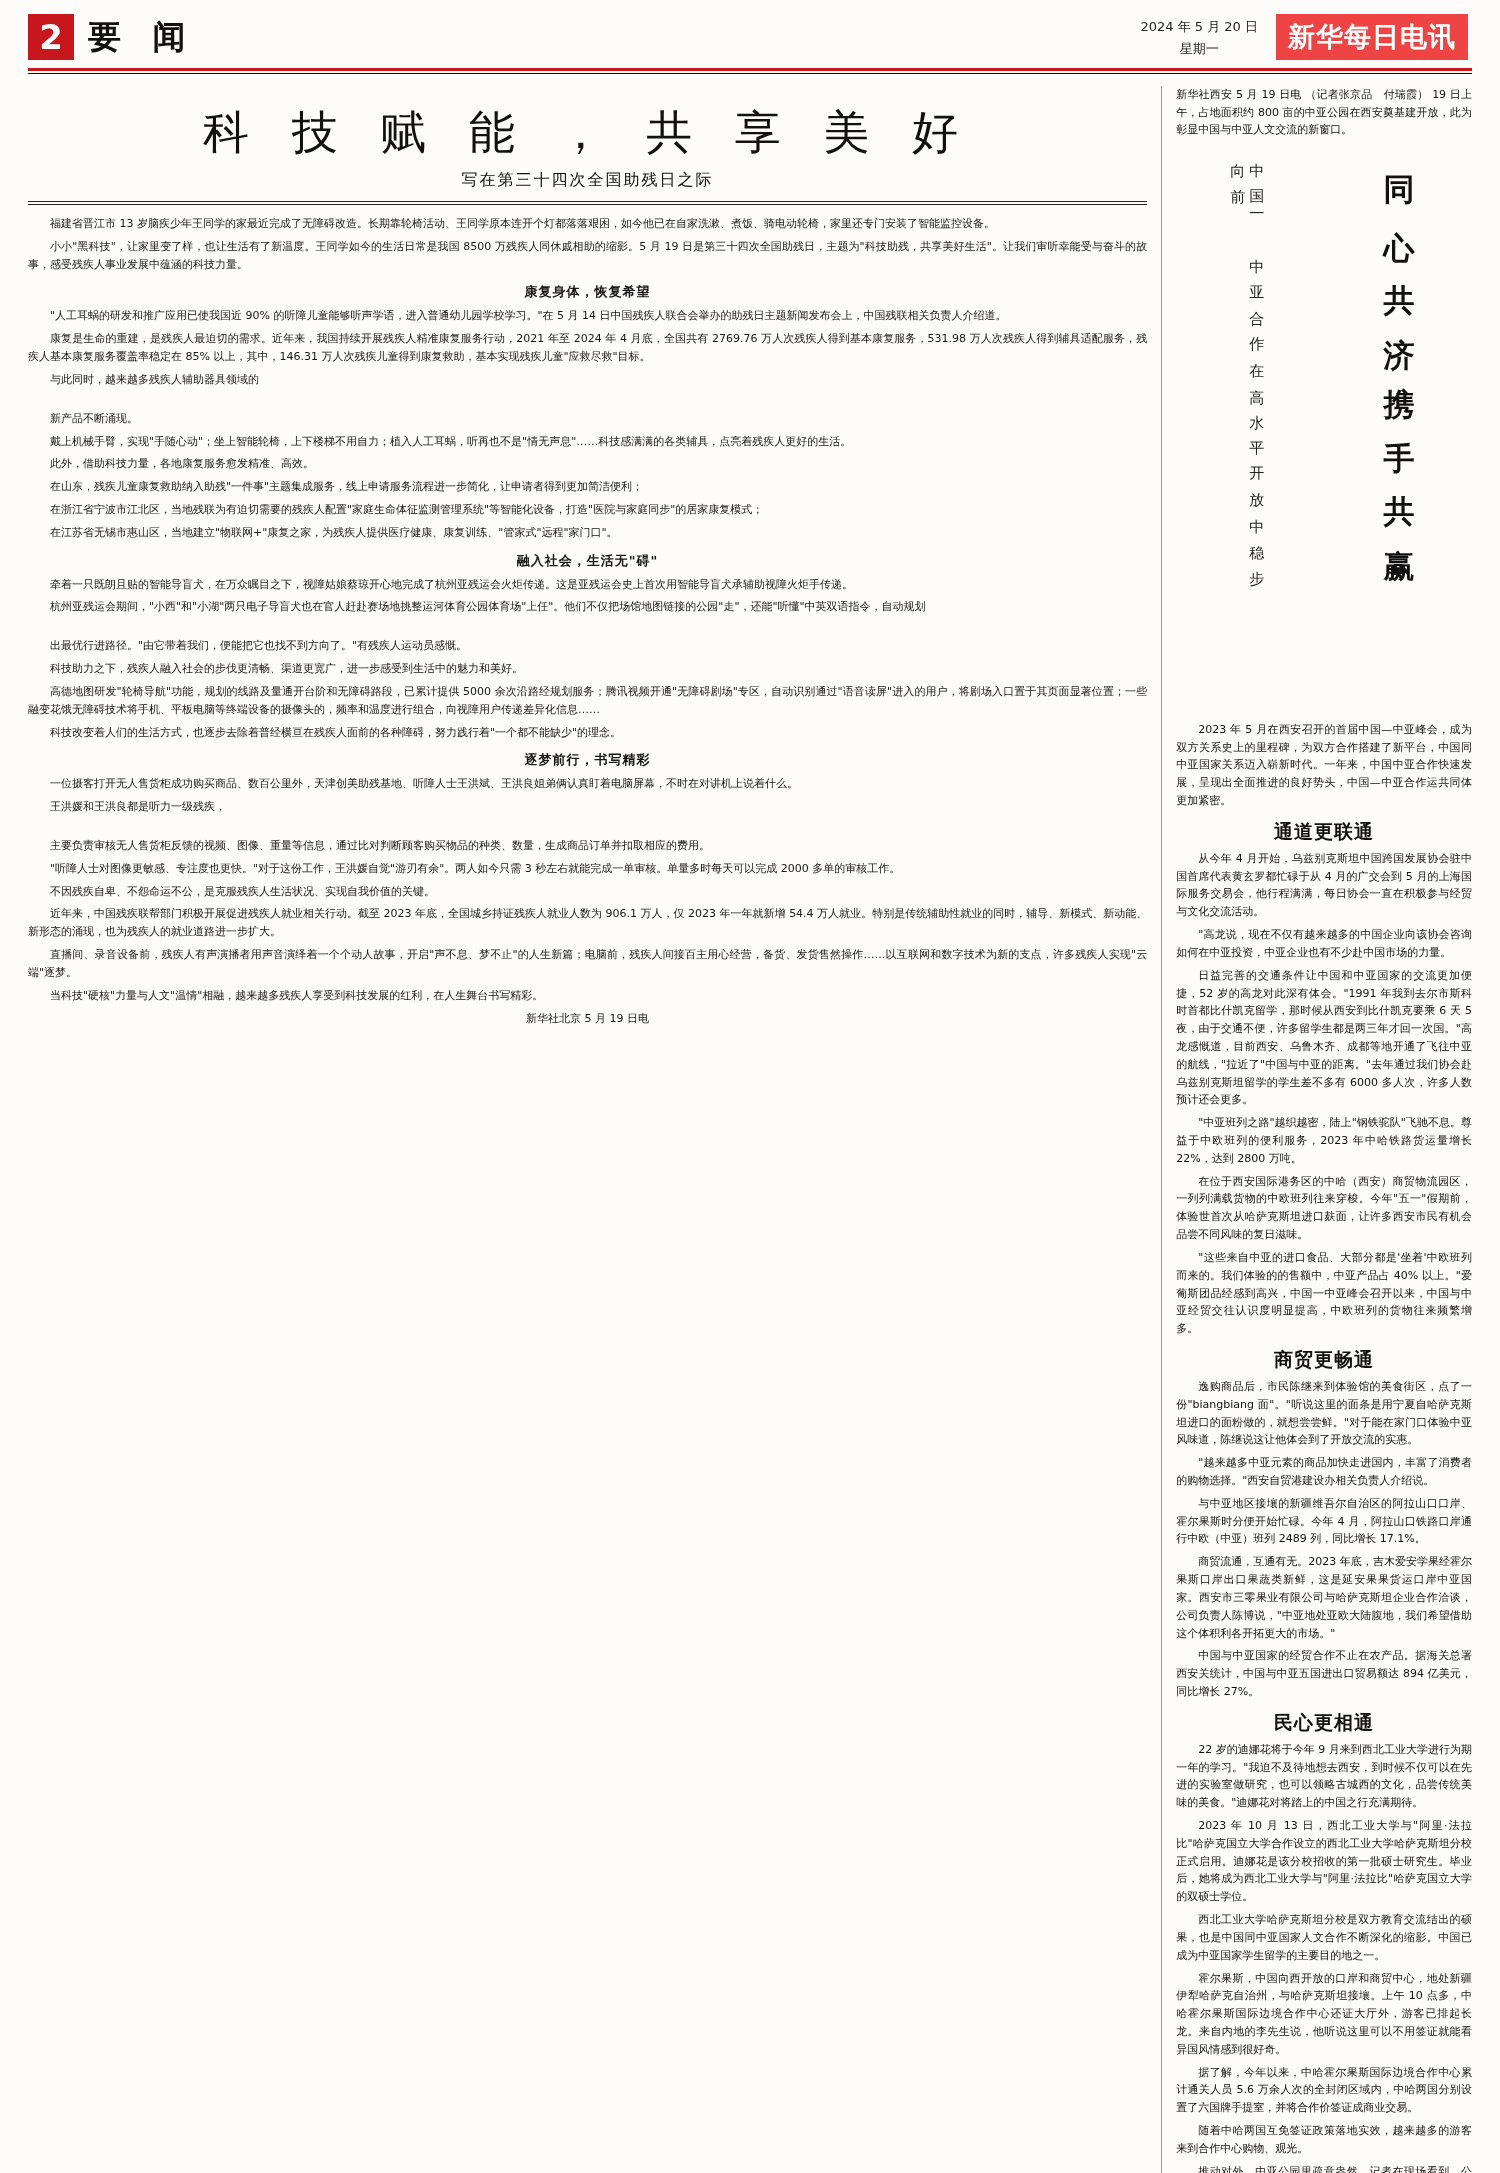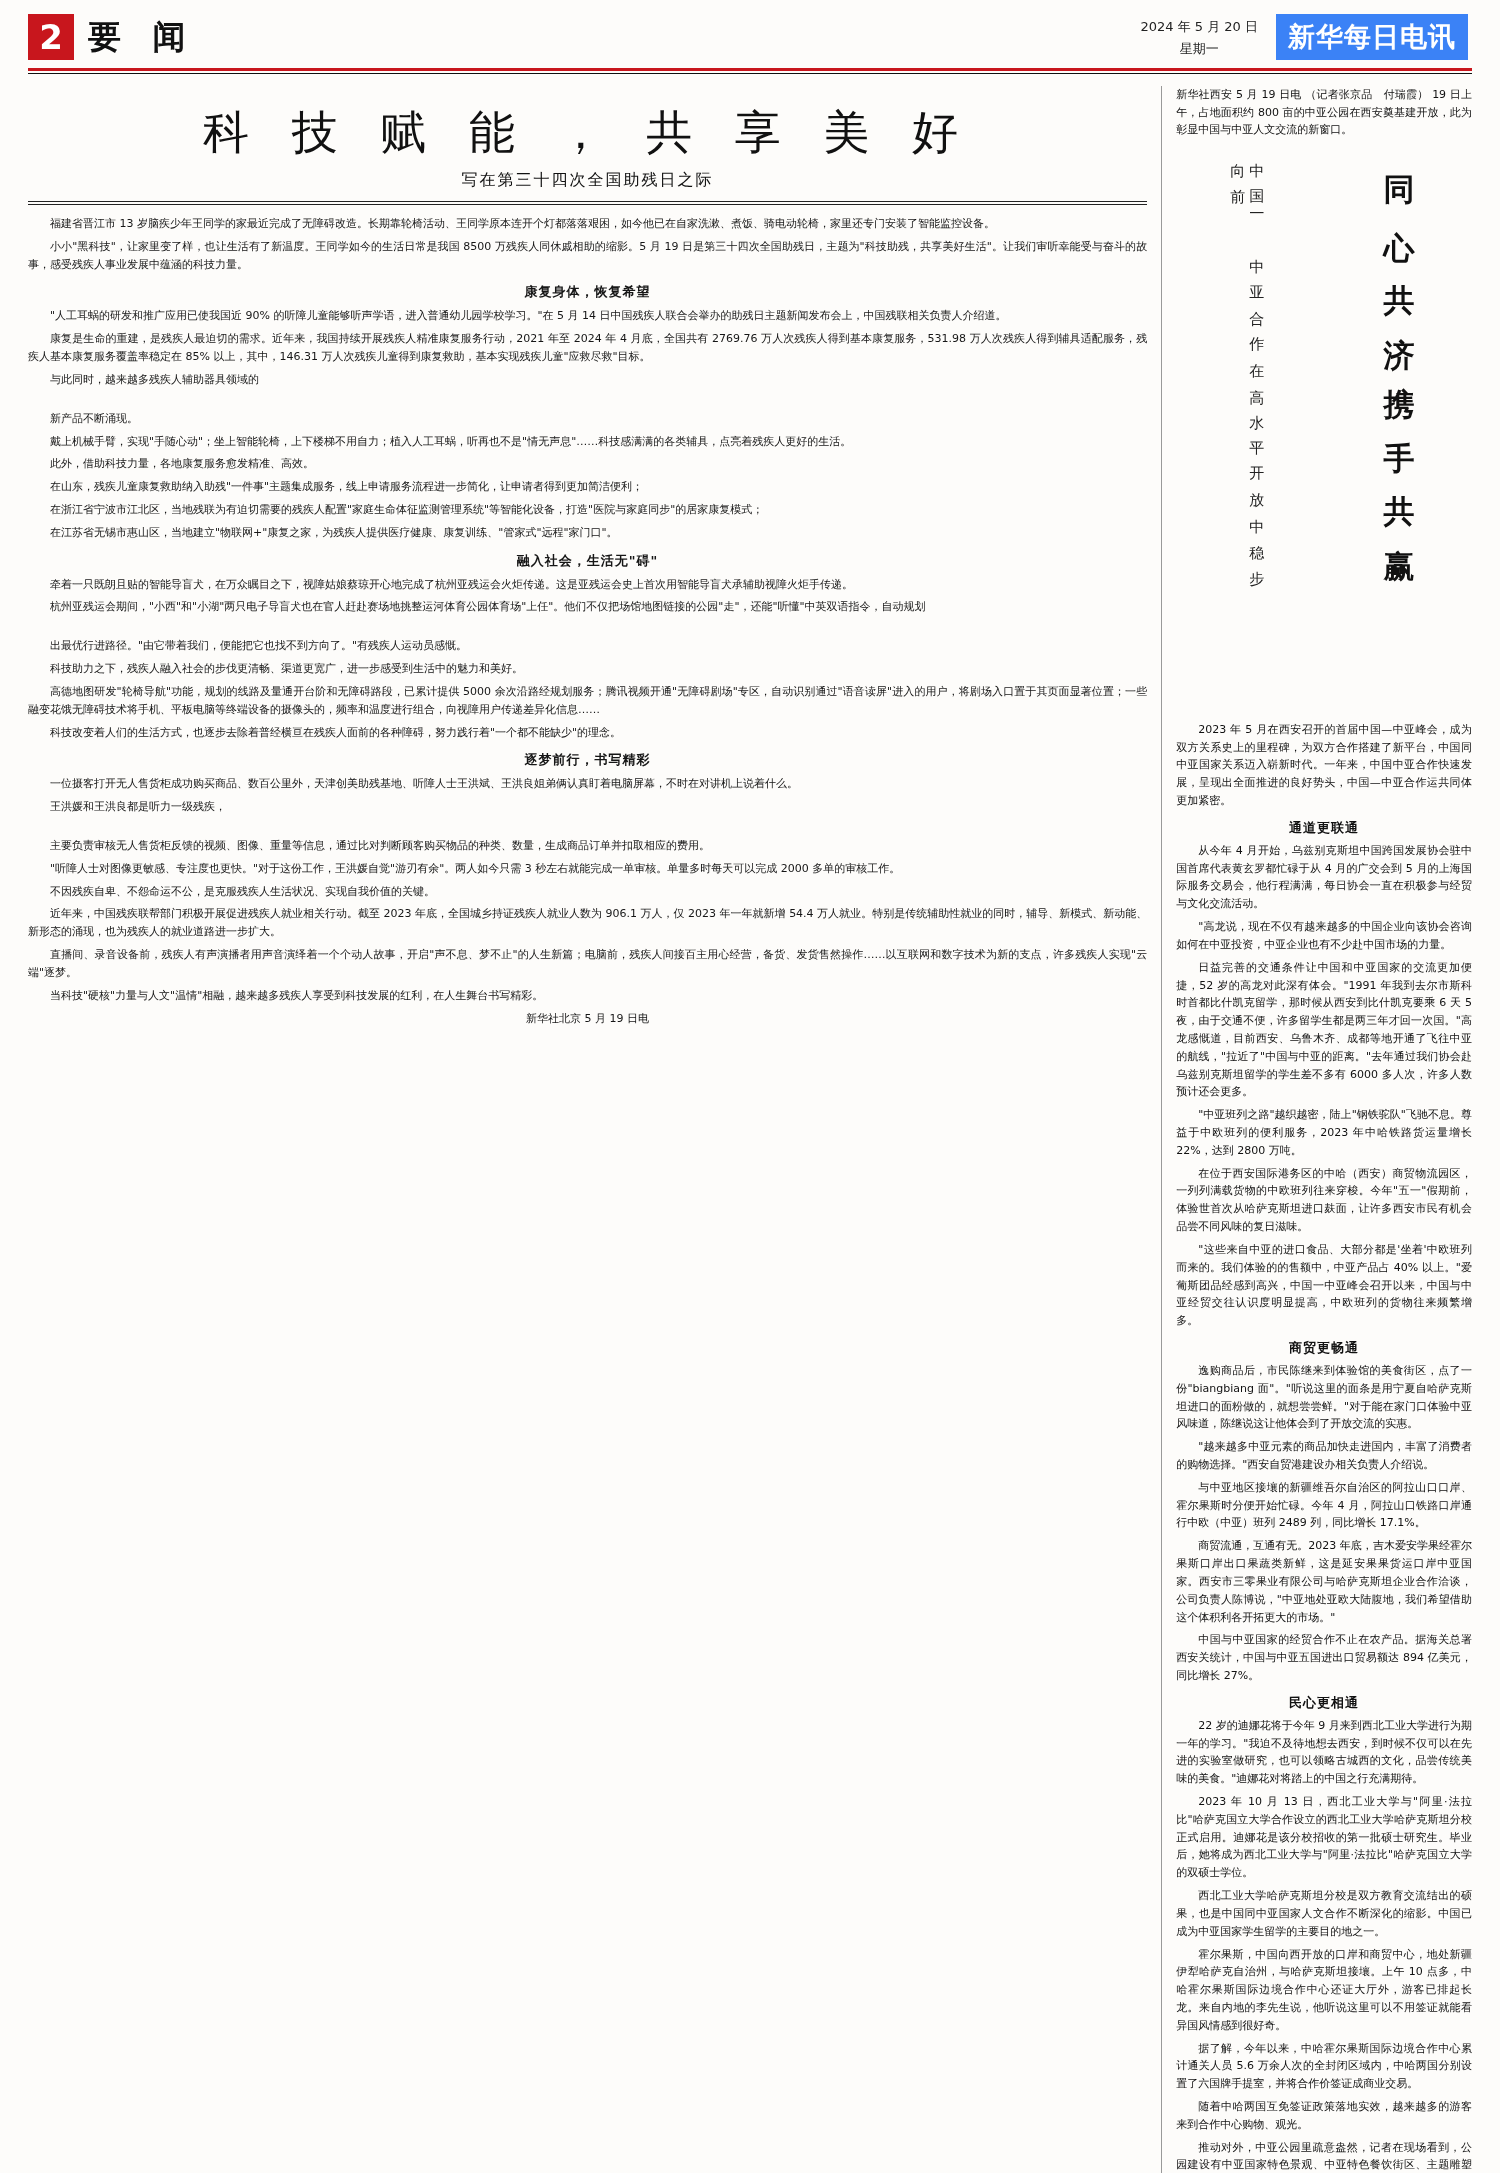--- a/index.html
+++ b/index.html
@@ -18,21 +18,21 @@
   .mast-left{display:flex;align-items:center;gap:14px;}
   .page-num{
     width:46px;height:46px;background:#c8161d;color:#fff;
     font-size:34px;font-weight:bold;display:flex;align-items:center;justify-content:center;
     font-family:"DejaVu Sans",sans-serif;
   }
   .section-name{font-size:33px;font-weight:bold;letter-spacing:10px;color:#111;font-family:"DejaVu Sans",sans-serif;}
   .mast-right{display:flex;align-items:flex-end;gap:18px;padding-right:4px;}
   .mast-date{text-align:center;font-size:13px;line-height:1.7;color:#222;}
   .brand{
-    background:#3b82f6;color:#fff;font-size:27px;font-weight:bold;
+    background:#ef4444;color:#fff;font-size:27px;font-weight:bold;
     padding:5px 12px;letter-spacing:1px;white-space:nowrap;
   }
   .rule-red{height:3px;background:#c8161d;margin-top:8px;}
   .rule-thin{height:1px;background:#111;margin-top:2px;}
 
   
   .body-grid{display:flex;gap:0;margin-top:12px;}
   .col-main{width:1120px;}
   .col-right{width:296px;border-left:1px solid #999;padding-left:14px;margin-left:14px;}
 
@@ -55,21 +55,21 @@
   .vert-title{
     writing-mode:vertical-rl;text-orientation:upright;
     font-size:31px;font-weight:bold;letter-spacing:9px;height:560px;
     margin:0 auto;
   }
   .vert-sub{
     writing-mode:vertical-rl;text-orientation:upright;
     font-size:15px;letter-spacing:4px;height:430px;margin:0 auto;color:#222;
   }
   .rt-head{font-size:11px;line-height:1.6;text-align:justify;}
-  .rt-sec{font-weight:bold;font-size:13px;text-align:center;margin:9px 0 5px 0;letter-spacing:1px;}
+  .rt-sec{font-weight:bold;font-size:19px;text-align:center;margin:9px 0 5px 0;letter-spacing:1px;}
   .rt-body{font-size:11px;line-height:1.62;text-align:justify;}
   .rt-body p{margin:0 0 5px 0;text-indent:2em;}
 </style>
 </head>
 <body>
 
 <div class="page">
 
   <div class="masthead">
     <div class="mast-left">

